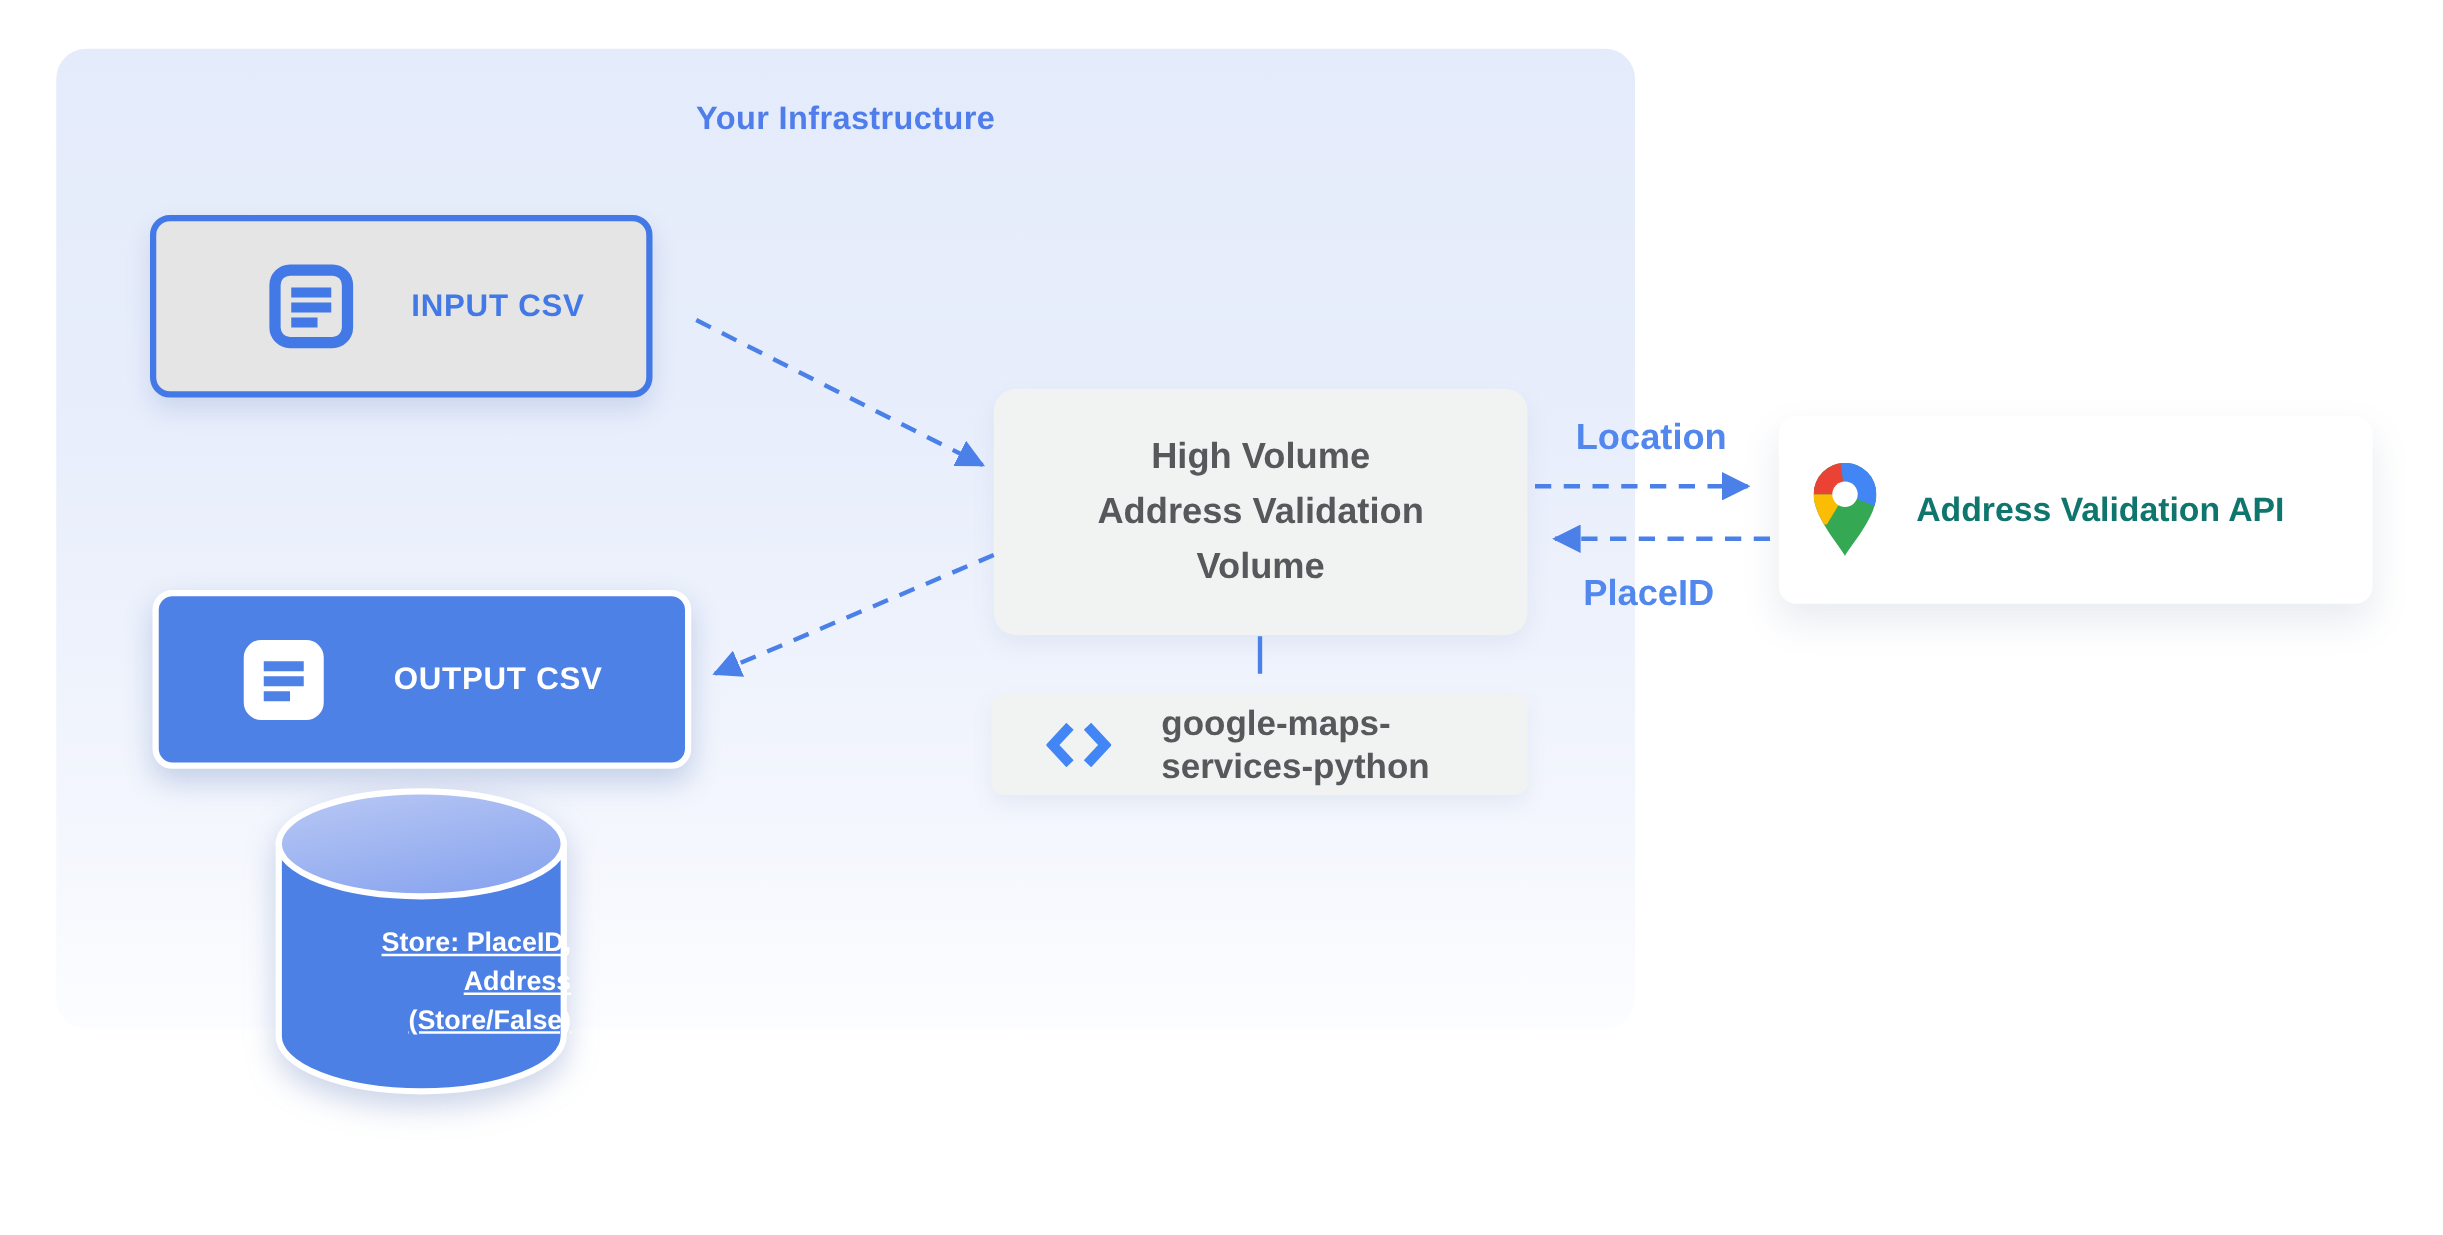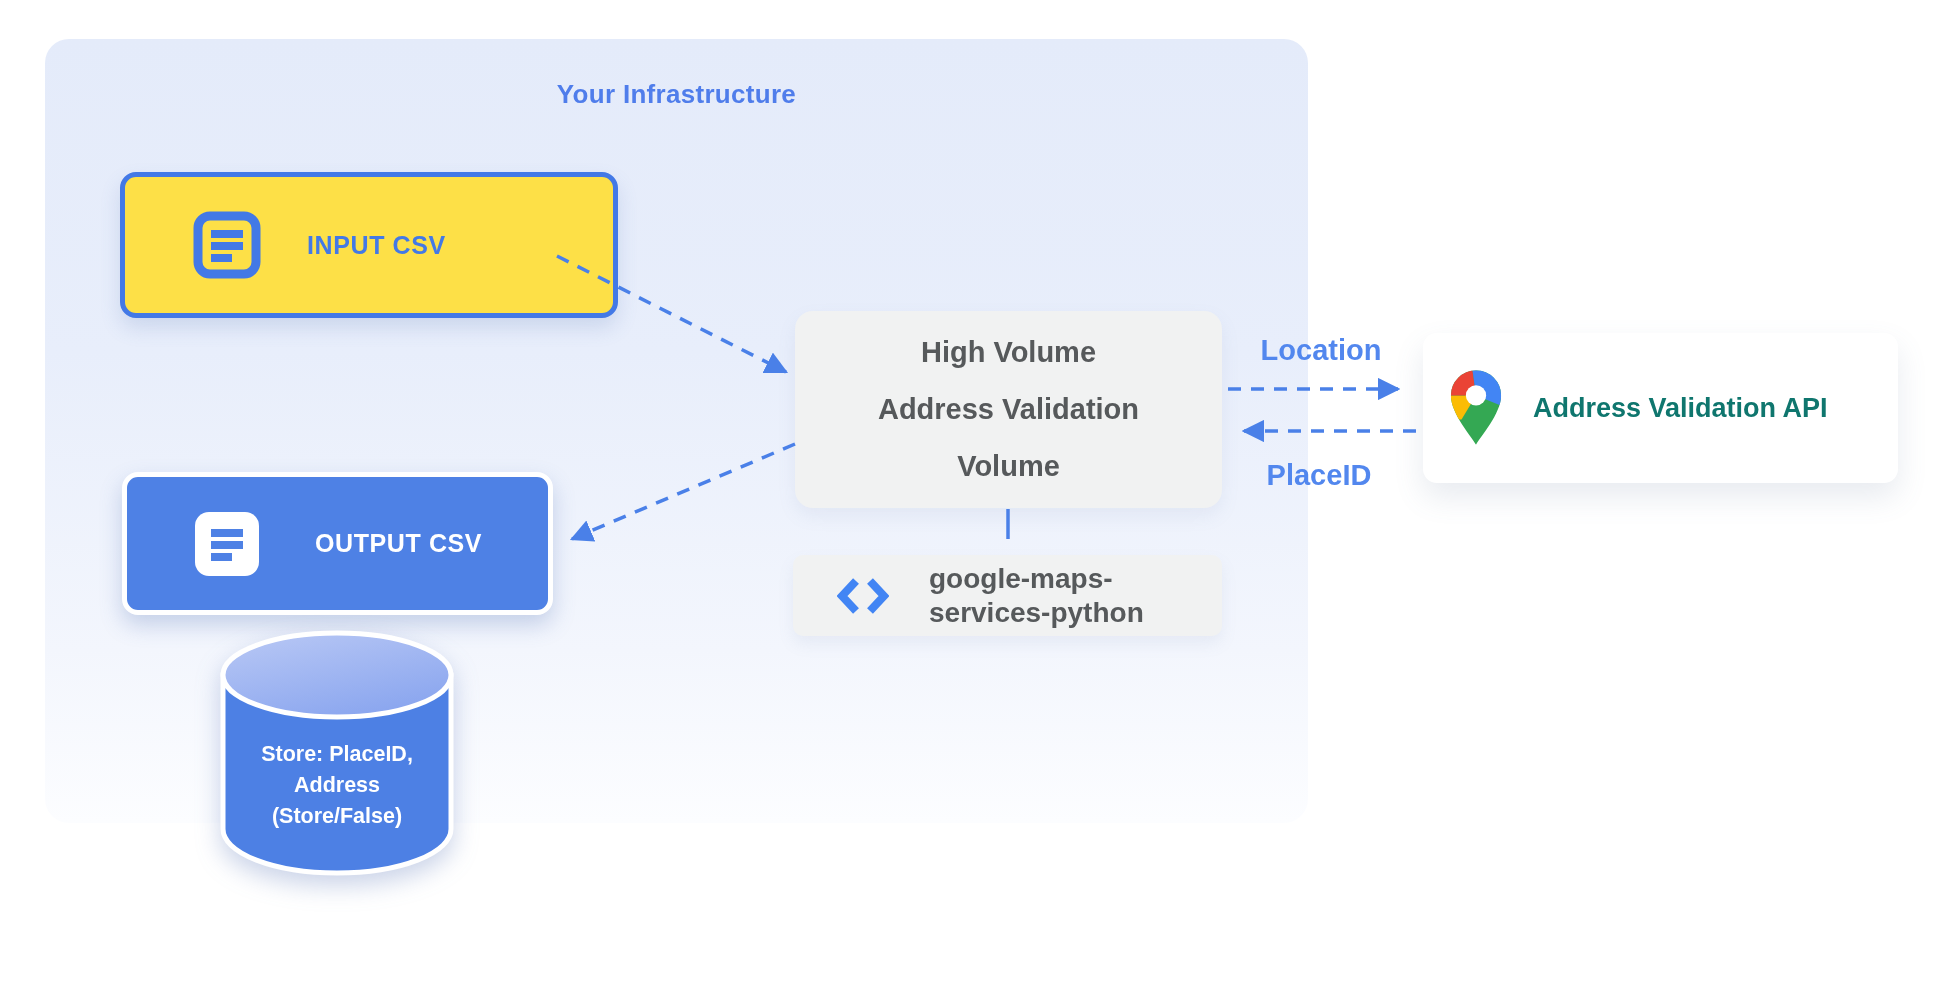--- a/index.html
+++ b/index.html
@@ -12,36 +12,36 @@
     position:absolute;left:45px;top:39px;width:1263px;height:784px;border-radius:24px;
     background:linear-gradient(180deg,#e4ebfa 0%,#e8eefb 40%,#f3f6fd 78%,#fcfdff 100%);
   }
   .infra-title{
     position:absolute;left:0;top:40px;width:100%;text-align:center;
     font-size:26px;font-weight:bold;color:#4f7deb;letter-spacing:.3px;
   }
   .node{position:absolute;display:flex;align-items:center;box-sizing:border-box;}
   
   .input-box{
-    left:120px;top:172px;width:498px;height:146px;background:#fde047;
-    border:5px solid #4379e6;border-radius:16px;padding-left:66px;gap:44px;
+    left:120px;top:172px;width:402px;height:146px;background:#e5e5e5;
+    border:5px solid #4379e6;border-radius:16px;padding-left:88px;gap:44px;
     box-shadow:0 10px 20px rgba(79,110,180,.18);
   }
   .csv-label{font-size:25px;font-weight:bold;letter-spacing:.6px;color:#4379e6;white-space:nowrap;}
   
   .output-box{
     left:122px;top:472px;width:431px;height:143px;background:#4e81e5;
     border:5px solid #ffffff;border-radius:16px;padding-left:64px;gap:52px;
     box-shadow:0 10px 22px rgba(79,110,180,.28);
   }
   .output-box .csv-label{color:#ffffff;}
   
   .script-box{
     left:795px;top:311px;width:427px;height:197px;background:#f1f2f2;border-radius:18px;
-    flex-direction:column;justify-content:center;gap:18px;
+    flex-direction:column;justify-content:center;gap:5px;
     box-shadow:0 8px 18px rgba(120,140,180,.10);
   }
   .script-box span{display:block;text-align:center;font-size:29px;line-height:39px;font-weight:bold;color:#56595b;}
   
   .lib-box{
     left:793px;top:538px;width:429px;height:81px;background:#f1f2f2;border-radius:10px;
     padding-left:44px;gap:40px;box-shadow:0 8px 16px rgba(120,140,180,.10);margin-top:17px;
   }
   .lib-text span{display:block;font-size:28px;line-height:34px;font-weight:bold;color:#56595b;white-space:nowrap;}
   
@@ -51,22 +51,22 @@
   }
   .api-label{font-size:27px;font-weight:bold;color:#0f766e;white-space:nowrap;}
   
   .edge-label{position:absolute;width:160px;text-align:center;font-size:29px;font-weight:bold;color:#5287ee;}
   .loc-label{left:1241px;top:334px;}
   .pid-label{left:1239px;top:459px;}
   
   .cylinder{position:absolute;left:217px;top:629px;width:240px;height:252px;}
   .cylinder svg{filter:drop-shadow(0 10px 12px rgba(80,110,180,.30));}
   .cyl-text{
-    position:absolute;left:0;top:110px;width:100%;text-align:center;
-    font-size:21.5px;line-height:31px;font-weight:bold;color:#ffffff;
+    position:absolute;left:0;top:110px;width:100%;text-align:right;
+    font-size:21.5px;line-height:31px;font-weight:bold;color:#ffffff;text-decoration:underline;
   }
   .cyl-text span{display:block;}
   
   .arrows{position:absolute;left:0;top:0;pointer-events:none;}
   .icon{flex:0 0 auto;display:block;}
 </style>
 </head>
 <body>
 
 <div id="canvas">

